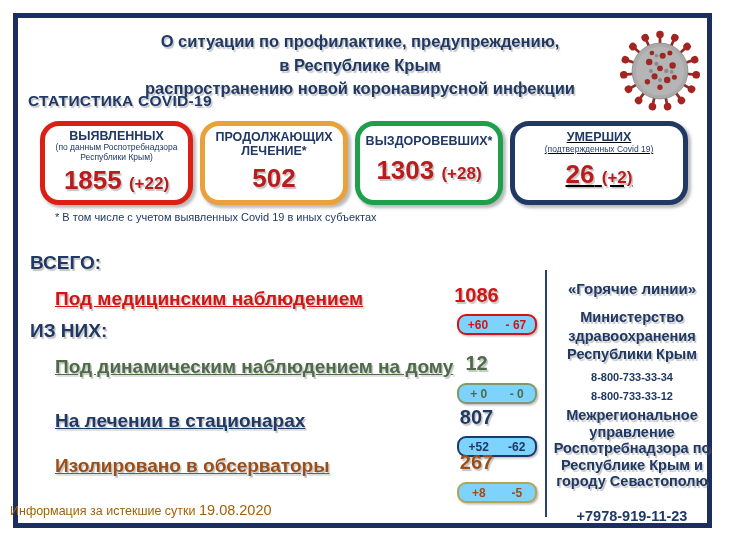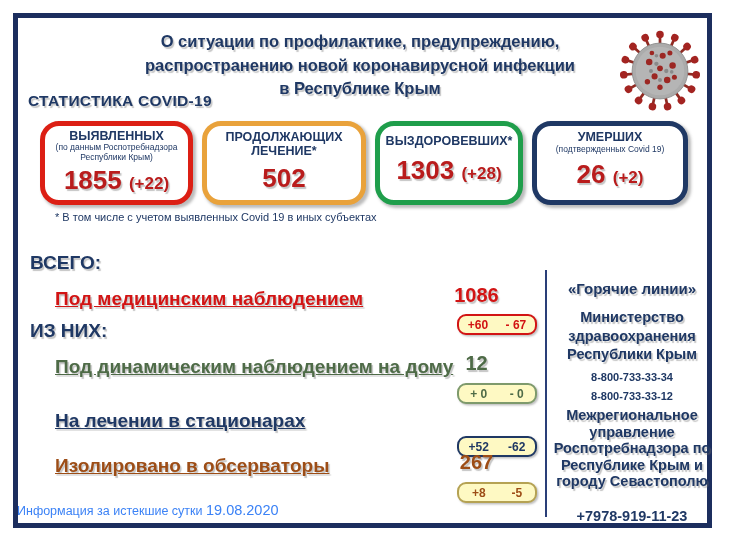--- a/index.html
+++ b/index.html
@@ -18,23 +18,23 @@
   .boxes { position:absolute; left:40px; top:121px; width:648px; height:84px;
            display:flex; justify-content:space-between; }
   .sbox { box-sizing:border-box; background:#ffffff; border-radius:19px; border:5px solid #1f3864;
           display:flex; flex-direction:column; align-items:center; justify-content:space-evenly;
           padding:3px 2px; box-shadow:2.5px 2.5px 3px rgba(60,60,60,0.35); }
   .sbox .t   { font-size:12.5px; font-weight:bold; color:#1f3864; text-align:center; line-height:14px; }
   .sbox .sub { font-size:8.5px; color:#1f3864; text-align:center; line-height:9.5px; }
   .sbox .v   { font-size:26px; font-weight:bold; color:#b91c1c; line-height:36px; white-space:nowrap; }
   .sbox .v .d { font-size:17px; }
   .b1 { width:153px; border-color:#dc1f14; }
-  .b2 { width:164px; border-color:#e9a23b; }
+  .b2 { width:148px; border-color:#e9a23b; }
   .b3 { width:148px; border-color:#1f9e4b; }
-  .b4 { width:156px; border-color:#1f3864; }
+  .b4 { width:178px; border-color:#1f3864;text-decoration:underline; }
 
   .footnote { position:absolute; left:55px; top:211px; font-size:11px; color:#1f3864; }
 
   .grp-label { position:absolute; left:30px; font-size:19px; font-weight:bold; color:#1f3864; }
   .vsego { top:252px; }
   .iznih { top:320px; }
 
   .rlabel { position:absolute; left:55px; font-size:19px; font-weight:bold; white-space:nowrap;text-decoration:underline; }
   .rl1 { top:288px; color:#d21414; }
   .rl2 { top:356px; color:#4e6b47; }
@@ -42,29 +42,29 @@
   .rl4 { top:455px; color:#9d4d16; }
 
   .rval { position:absolute; left:420px; width:113px; text-align:center;
           font-size:20px; font-weight:bold; line-height:27px; }
   .rv1 { top:282px; color:#d21414; }
   .rv2 { top:350px; color:#4e6b47; }
   .rv3 { top:404px; color:#1f3864; }
   .rv4 { top:449px; color:#9d4d16; }
 
   .dbox { position:absolute; left:457px; width:76px; height:17px; border:2px solid #1f3864;
-          border-radius:9px; background:#fef9c3; display:flex; justify-content:space-around;
+          border-radius:9px; background:#7dd3fc; display:flex; justify-content:space-around;
           align-items:center; font-size:12px; font-weight:bold;
           box-shadow:1.5px 1.5px 2px rgba(80,80,80,0.35); box-sizing:content-box; }
   .db1 { top:314px; border-color:#d21414; color:#d21414; }
   .db2 { top:383px; border-color:#7e9a6c; color:#4e6b47; }
   .db3 { top:436px; border-color:#1f3864; color:#1f3864; }
   .db4 { top:482px; border-color:#b5a253; color:#9d4d16; }
 
-  .footer-note { position:absolute; left:17px; top:502px; font-size:12.5px; color:#3b82f6; }
+  .footer-note { position:absolute; left:10px; top:502px; font-size:12.5px; color:#a16207; }
   .footer-note .date { font-size:14.5px; }
 
   .divider { position:absolute; left:545px; top:270px; width:2px; height:247px; background:#2a3f78; }
 
   .rcol { position:absolute; left:552px; width:160px; text-align:center;
           color:#1f3864; font-weight:bold; }
   .hot-heading { top:280px; font-size:15px; }
   .ministry    { top:308px; font-size:14.5px; line-height:18.5px; }
   .phones1     { top:368px; font-size:11px; line-height:18.5px; }
   .rospotreb   { top:407px; font-size:14.5px; line-height:16.5px; }
@@ -73,22 +73,22 @@
   .virus { position:absolute; left:615px; top:26px; width:90px; height:90px; }
 </style>
 </head>
 <body>
 
 <div class="page">
   <div class="frame"></div>
 
   <div class="title shadowed">
     <div>О ситуации по профилактике, предупреждению,</div>
+    <div>в Республике Крым</div>
     <div>распространению новой коронавирусной инфекции</div>
-    <div>в Республике Крым</div>
   </div>
 
   <svg class="virus" viewBox="0 0 100 100">
     <g fill="#a32421">
       <g transform="rotate(0 50 50)">
           <rect x="48.5" y="11" width="3" height="10" fill="#8f2b23"></rect>
           <circle cx="50" cy="9.5" r="4.2"></circle>
         </g>
       <g transform="rotate(24 50 50)">
           <rect x="48.5" y="11" width="3" height="10" fill="#8f2b23"></rect>
@@ -208,20 +208,21 @@
   </div>
 
   <div class="rlabel rl2 shadowed">Под динамическим наблюдением на дому</div>
   <div class="rval rv2 shadowed">12</div>
   <div class="dbox db2">
     <span>+ 0</span>
     <span>- 0</span>
   </div>
 
   <div class="rlabel rl3 shadowed">На лечении в стационарах</div>
+  <div class="rval rv3 shadowed">807</div>
   <div class="dbox db3">
     <span>+52</span>
     <span>-62</span>
   </div>
 
   <div class="rlabel rl4 shadowed">Изолировано в обсерваторы</div>
   <div class="rval rv4 shadowed">267</div>
   <div class="dbox db4">
     <span>+8</span>
     <span>-5</span>

